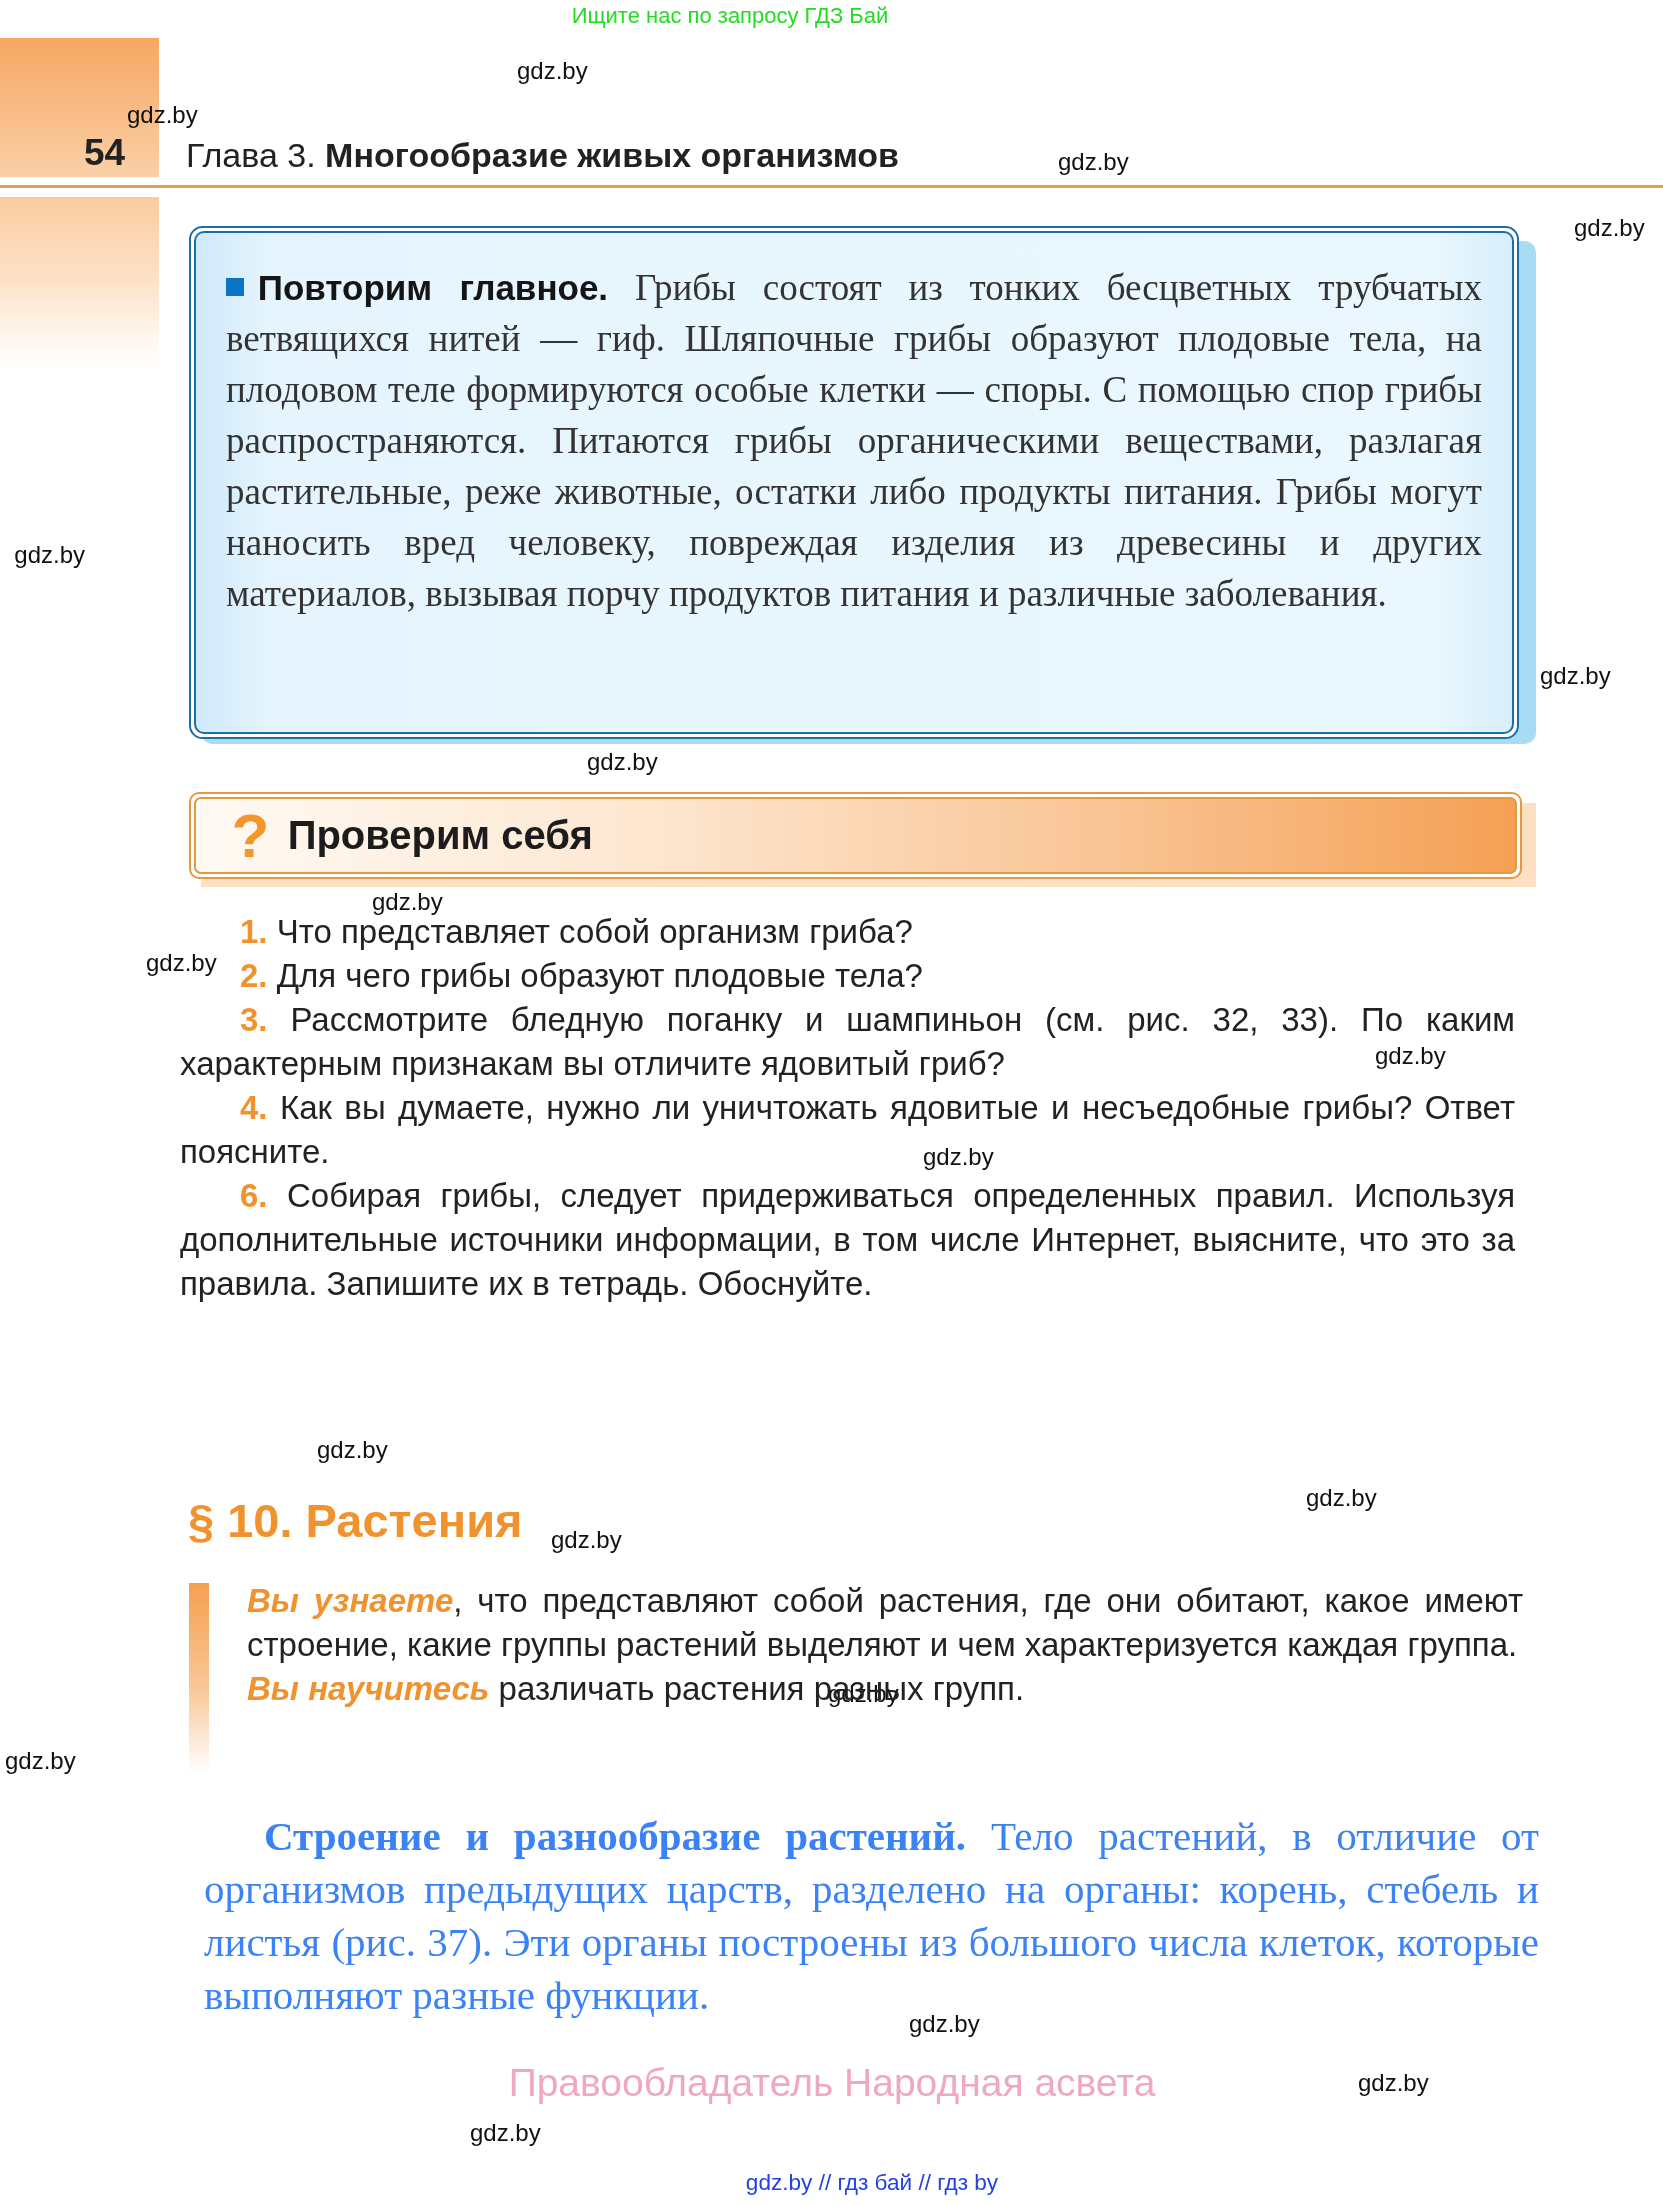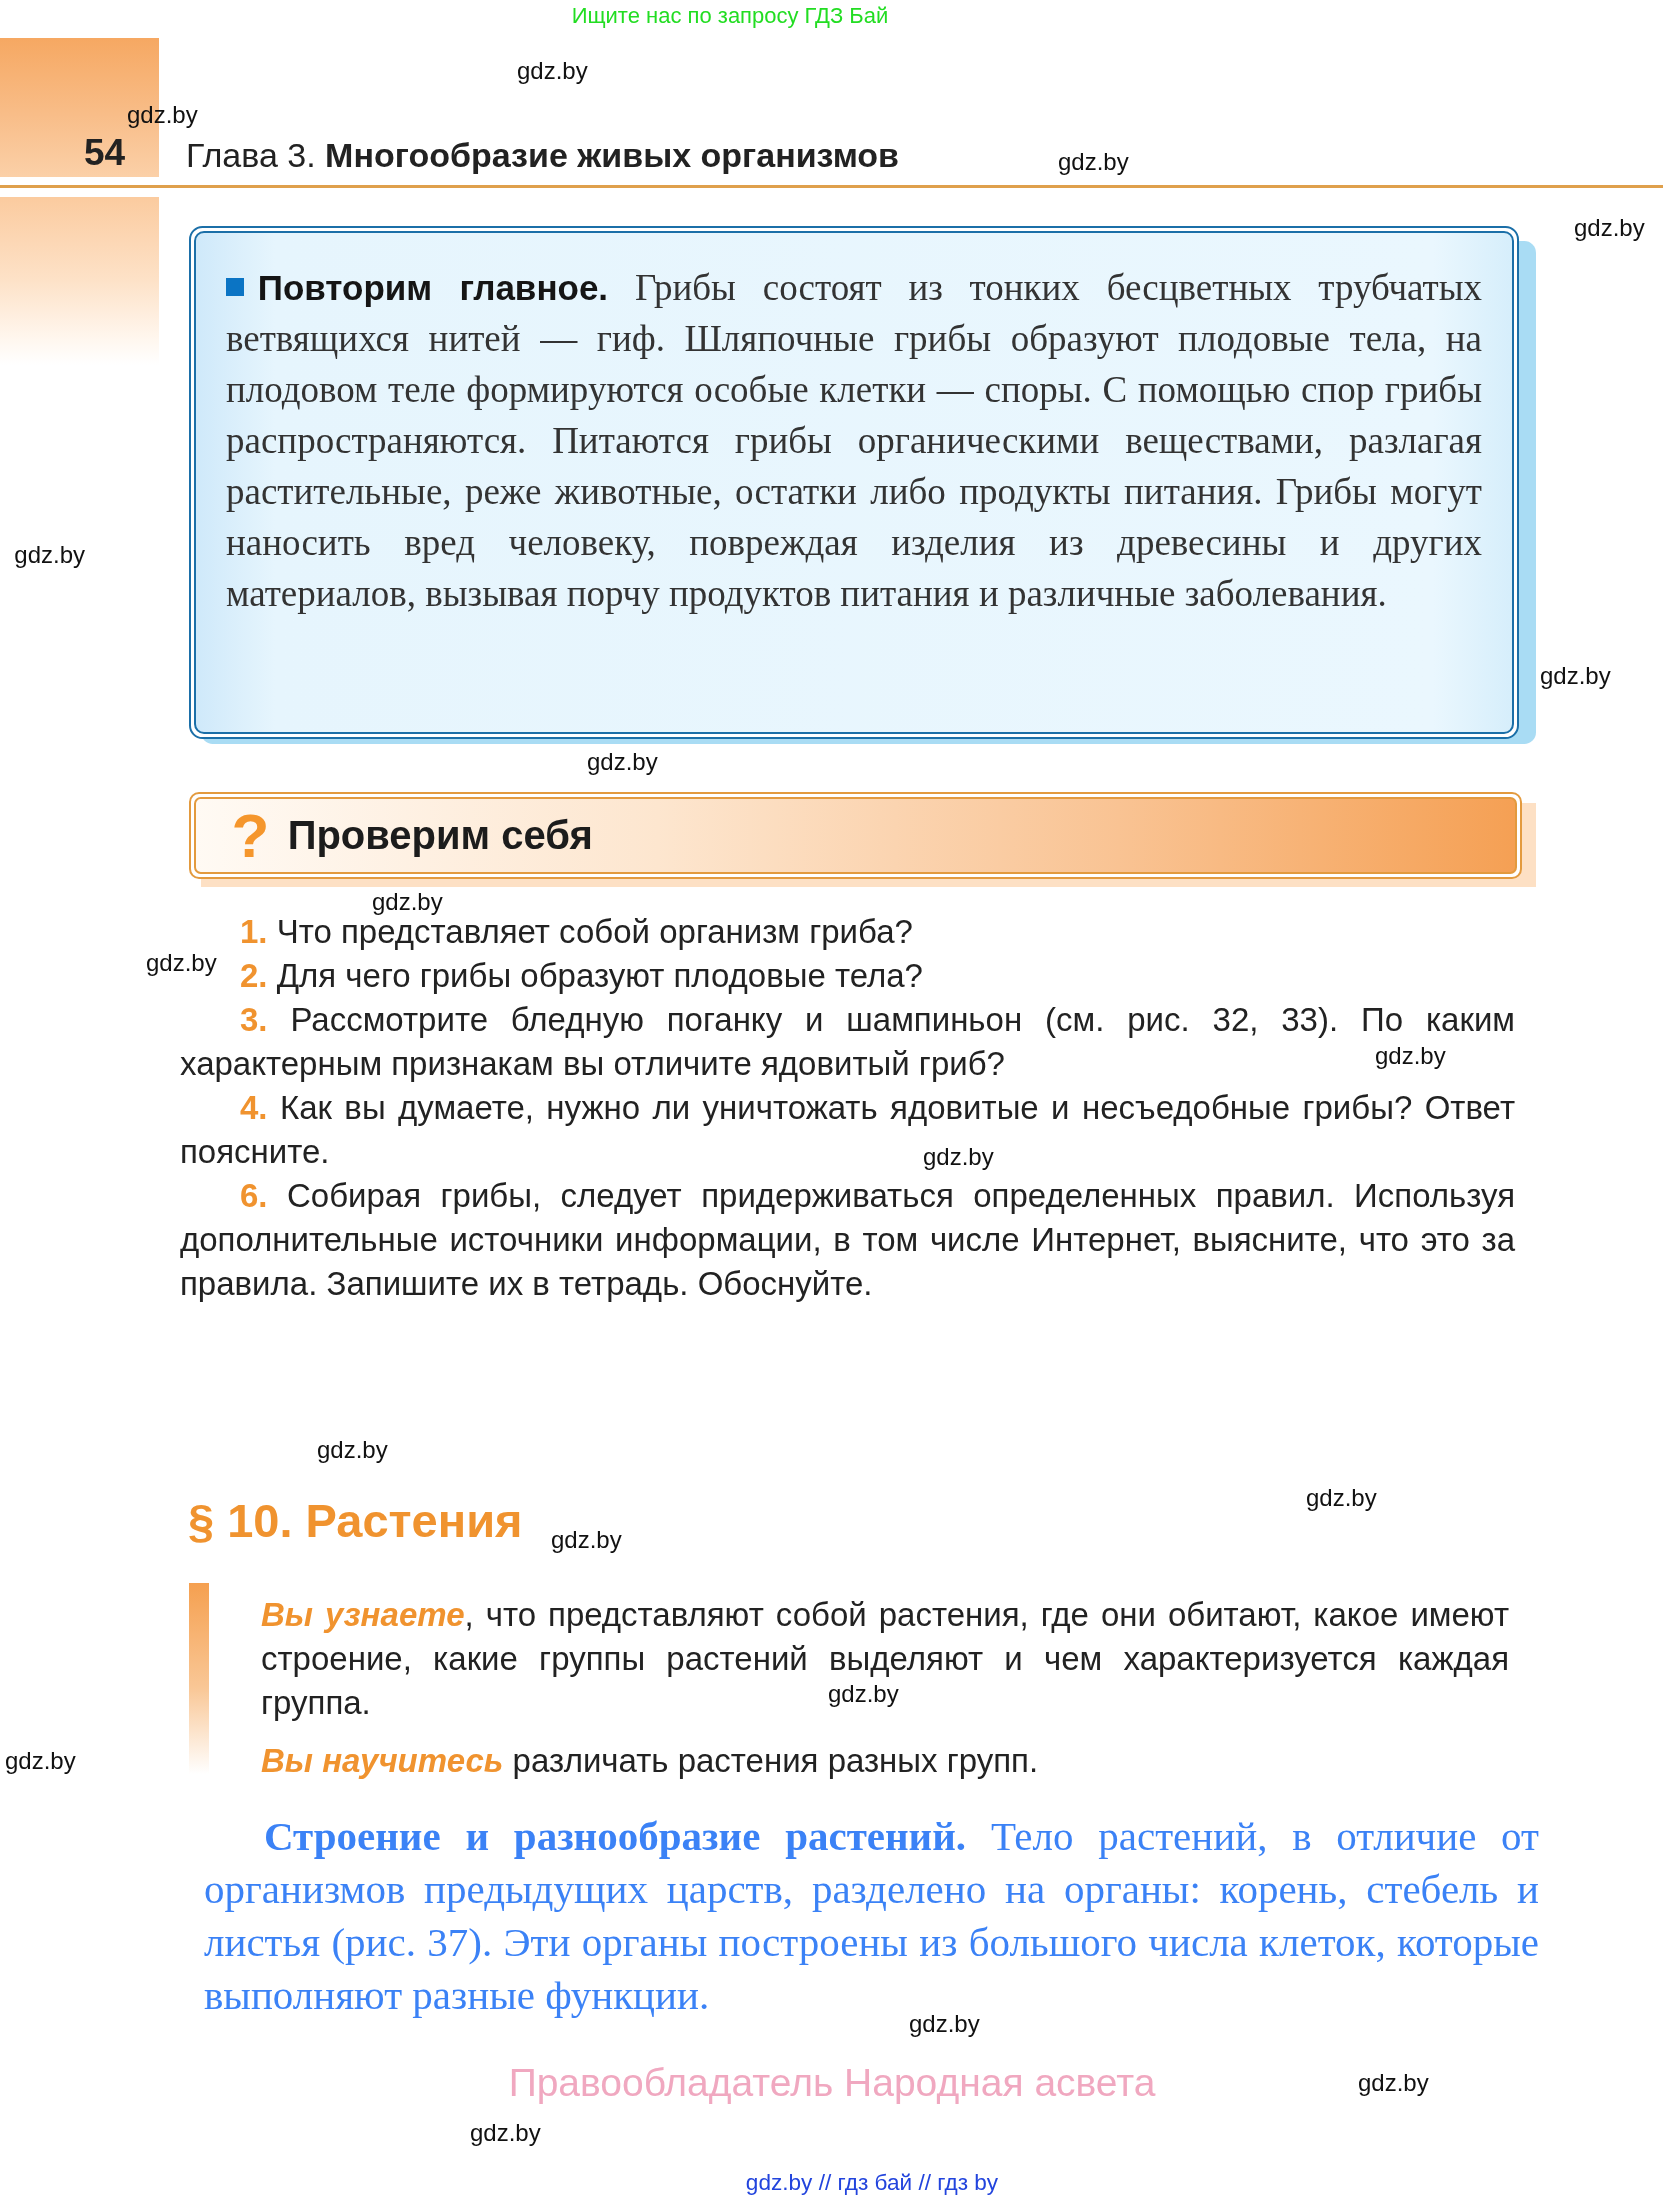--- a/index.html
+++ b/index.html
@@ -42,21 +42,21 @@
   
   .questions { left:180px; top:910px; width:1335px; }
   .q { font-size:33px; line-height:44px; color:#222; text-align:justify; text-indent:60px; margin:0; }
   .qnum { color:#f0932f; font-weight:bold; }
 
   
   .section-title { left:188px; top:1493px; font-size:47px; font-weight:bold; color:#f0932f; white-space:nowrap; }
   .learn-stripe { left:189px; top:1583px; width:20px; height:191px;
                   background:linear-gradient(180deg,#f5a050 0%,#f9c796 55%,#ffffff 100%); }
   .learn { left:247px; top:1579px; width:1276px; }
-  .learn p { margin:14px; font-size:33px; line-height:44px; color:#222; text-align:justify; }
+  .learn p { margin:0; font-size:33px; line-height:44px; color:#222; text-align:justify; }
   .learn .hl { color:#f0932f; font-weight:bold; font-style:italic; }
 
   .body-text { left:188px; top:1794px; width:1335px; font-family:"Liberation Serif", serif;
                font-size:41px; line-height:53px; color:#3b82f6; text-align:justify; margin:16px; text-indent:60px; }
   .body-text b { font-weight:bold; }
 
   .copyright { left:0; width:1664px; top:2039px; text-align:center; font-size:39px; color:#f0a8c0;margin-top:22px; }
   .bottom-links { left:0; width:1664px; top:2170px; text-align:center; font-size:22.6px; color:#2244dd;padding-left:40px; }
 </style>
 </head>

